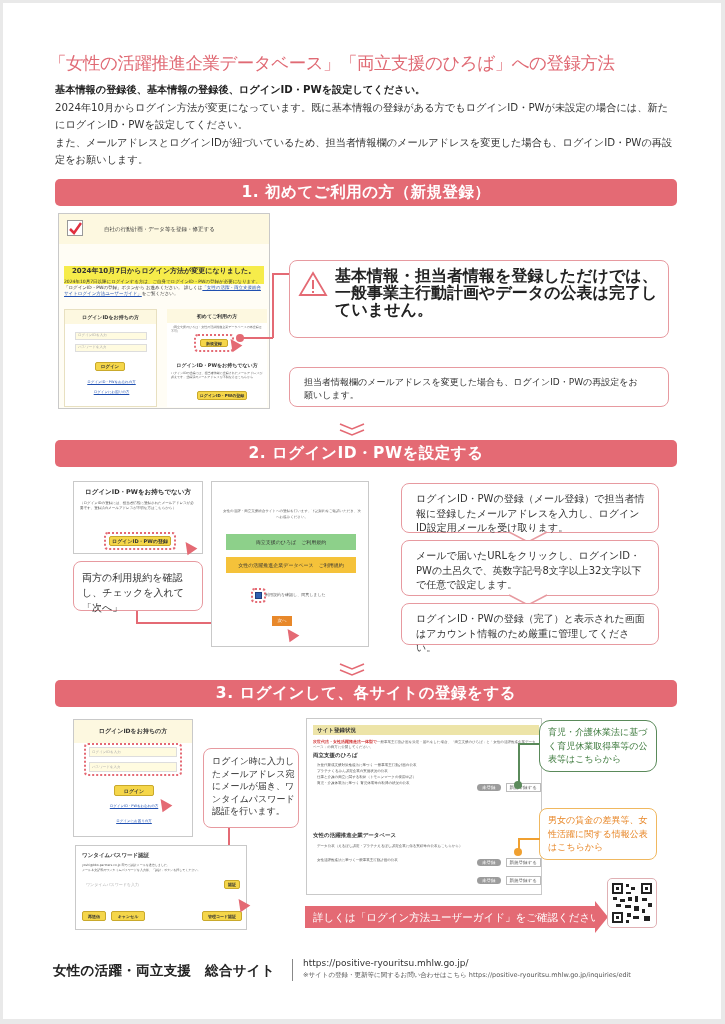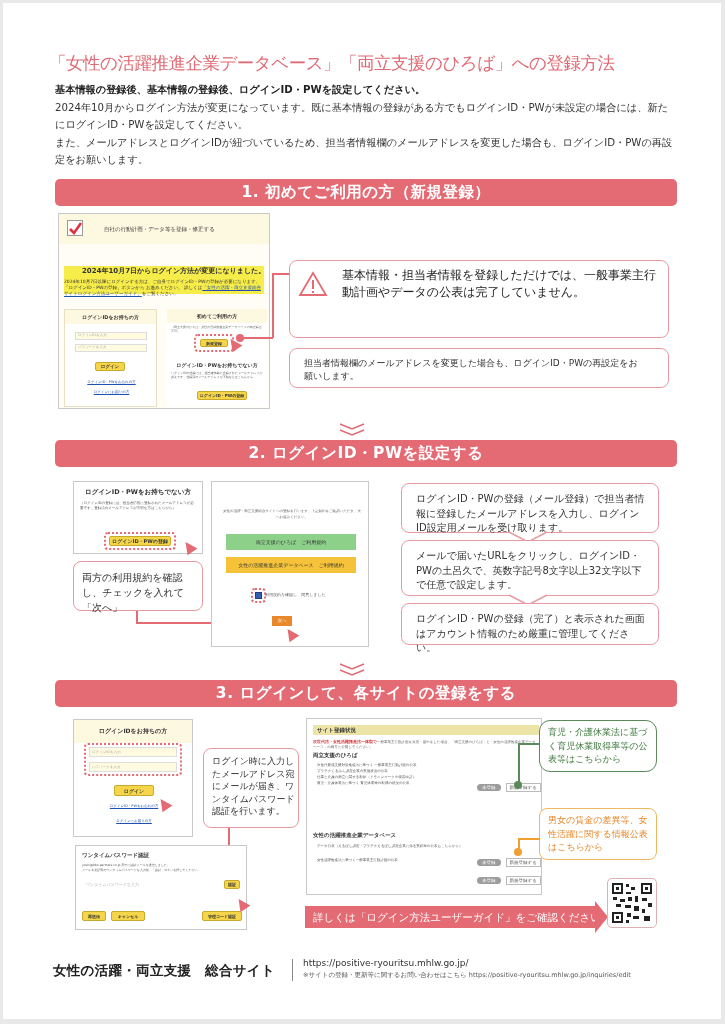--- a/index.html
+++ b/index.html
@@ -42,21 +42,21 @@
   <div class="band" style="top:176px;">1. 初めてご利用の方（新規登録）</div>
 
   <div class="shot" style="left:55px;top:210px;width:212px;height:196px;background:#fffdf5;">
     <div style="position:absolute;left:0;top:0;width:212px;height:30px;background:#fdf8e0;"></div>
     <div style="position:absolute;left:8px;top:6px;width:16px;height:16px;border:1.5px solid #999;background:#fff;">
       <svg width="14" height="14" viewBox="0 0 14 14">
           <path d="M2 7 L6 11 L13 1" stroke="#e03040" stroke-width="2.5" fill="none"></path>
         </svg>
     </div>
     <div class="tiny" style="position:absolute;left:45px;top:12px;font-size:5.5px;color:#333;">自社の行動計画・データ等を登録・修正する</div>
-    <div style="position:absolute;left:5px;top:52px;width:200px;height:28px;background:#f6ec4a;font-size:7px;font-weight:bold;line-height:11px;padding-left:18px;white-space:nowrap;">2024年10月7日からログイン方法が変更になりました。</div>
+    <div style="position:absolute;left:5px;top:52px;width:200px;height:18px;background:#f6ec4a;font-size:7px;font-weight:bold;line-height:11px;padding-left:8px;white-space:nowrap;">2024年10月7日からログイン方法が変更になりました。</div>
     <div class="tiny" style="position:absolute;left:5px;top:65px;width:200px;font-size:4.5px;line-height:6px;color:#333;">
       <span>2024年10月7日以降にログインする方は、ご自身でログインID・PWの登録が必要になります。「ログインID・PWの登録」ボタンから お進みください。</span>
       <span>詳しくは</span><a style="color:#2050b0;text-decoration:underline;">「女性の活躍・両立支援総合サイトログイン方法ユーザーガイド」</a><span>をご覧ください。</span>
     </div>
     <div style="position:absolute;left:5px;top:95px;width:93px;height:98px;border:1px solid #e8e0c0;background:#fff;">
       <div style="background:#fdf8e0;font-size:5px;font-weight:bold;text-align:center;padding:4px 0;">ログインIDをお持ちの方</div>
       <div style="position:absolute;left:10px;top:22px;width:72px;height:8px;border:1px solid #ddd;background:#fffbe0;font-size:3.5px;color:#aaa;padding-left:2px;">ログインIDを入力</div>
       <div style="position:absolute;left:10px;top:34px;width:72px;height:8px;border:1px solid #ddd;background:#fffbe0;font-size:3.5px;color:#aaa;padding-left:2px;">パスワードを入力</div>
       <div class="ybtn" style="left:30px;top:52px;width:30px;height:9px;line-height:8px;font-size:4.5px;">ログイン</div>
       <div style="position:absolute;left:0;top:70px;width:93px;text-align:center;font-size:3.5px;color:#2050b0;text-decoration:underline;">ログインID・PWをお忘れの方</div>
@@ -78,24 +78,24 @@
   <div class="line" style="left:269px;top:270px;width:1.5px;height:65px;"></div>
   <div class="line" style="left:269px;top:270px;width:18px;height:1.5px;"></div>
 
 
   <div class="callout" style="left:286px;top:257px;width:380px;height:78px;">
     <svg style="position:absolute;left:8px;top:10px;" width="30" height="26" viewBox="0 0 30 26">
       <path d="M15 2 L28 24 L2 24 Z" fill="none" stroke="#e46a74" stroke-width="1.8"></path>
       <rect x="14" y="9" width="2" height="9" fill="#e46a74"></rect>
         <rect x="14" y="20" width="2" height="2" fill="#e46a74"></rect>
     </svg>
-    <div style="position:absolute;left:52px;top:6px;width:325px;font-size:12px;font-weight:normal;line-height:17px;color:#222;">基本情報・担当者情報を登録しただけでは、一般事業主行動計画やデータの公表は完了していません。</div>
-  </div>
-
-  <div class="callout" style="left:286px;top:345px;width:380px;height:40px;">
+    <div style="position:absolute;left:45px;top:6px;width:325px;font-size:16px;font-weight:bold;line-height:17px;color:#222;">基本情報・担当者情報を登録しただけでは、一般事業主行動計画やデータの公表は完了していません。</div>
+  </div>
+
+  <div class="callout" style="left:286px;top:364px;width:380px;height:40px;">
     <div style="position:absolute;left:14px;top:8px;width:340px;font-size:9px;line-height:13px;color:#333;">担当者情報欄のメールアドレスを変更した場合も、ログインID・PWの再設定をお願いします。</div>
   </div>
 
   <svg class="chev" style="top:420px;" viewBox="0 0 30 14">
     <path d="M3 1 L15 6 L27 1 M3 7 L15 12 L27 7" stroke="#e46a74" stroke-width="1.6" fill="none"></path>
   </svg>
 
   <div class="band" style="top:437px;">2. ログインID・PWを設定する</div>
 
   <div class="shot" style="left:70px;top:478px;width:130px;height:73px;">

